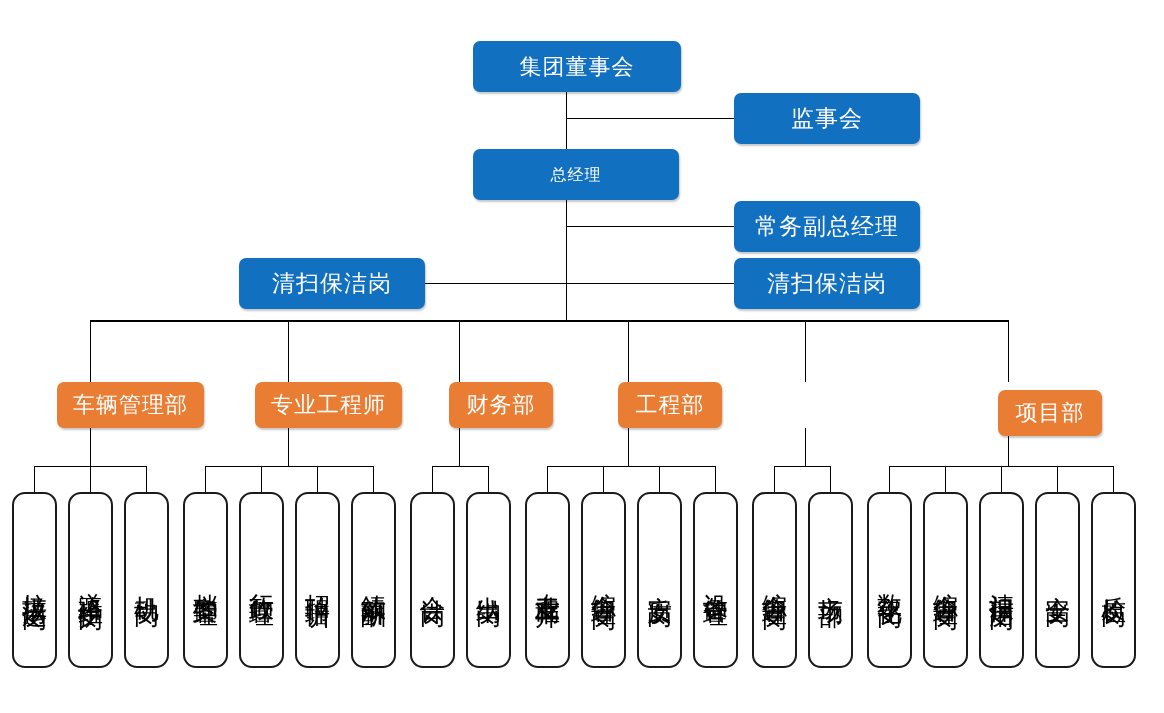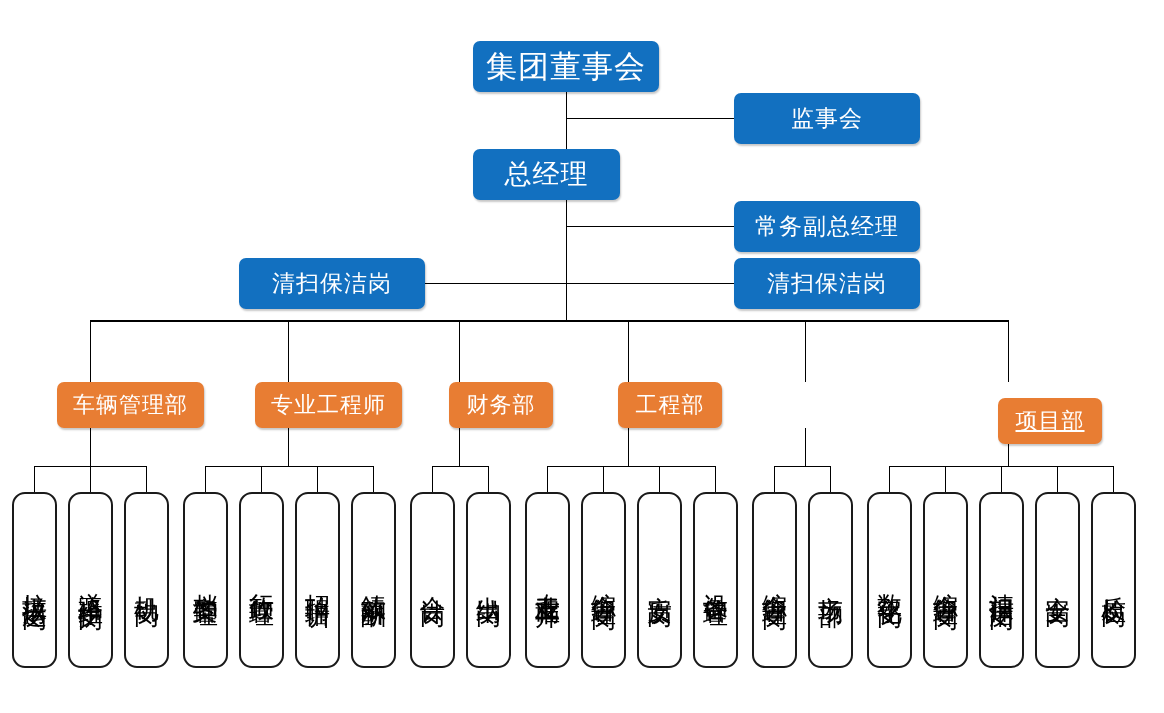--- a/index.html
+++ b/index.html
@@ -109,29 +109,29 @@
   <div class="ln v" style="left:830px;top:466px;height:26px;"></div>
 
   <div class="ln v" style="left:1008px;top:428px;height:38px;"></div>
   <div class="ln h" style="left:889px;top:466px;width:225px;"></div>
   <div class="ln v" style="left:889px;top:466px;height:26px;"></div>
   <div class="ln v" style="left:945px;top:466px;height:26px;"></div>
   <div class="ln v" style="left:1001px;top:466px;height:26px;"></div>
   <div class="ln v" style="left:1057px;top:466px;height:26px;"></div>
   <div class="ln v" style="left:1113px;top:466px;height:26px;"></div>
 
-  <div class="node blue" style="left:473px;top:41px;width:186px;height:51px;font-size:31px;">
+  <div class="node blue" style="left:473px;top:41px;width:208px;height:51px;font-size:22px;">
     <span>集团董事会</span>
   </div>
 
   <div class="node blue" style="left:734px;top:93px;width:186px;height:51px;font-size:23px;">
     <span>监事会</span>
   </div>
 
-  <div class="node blue" style="left:473px;top:149px;width:147px;height:51px;font-size:27px;">
+  <div class="node blue" style="left:473px;top:149px;width:206px;height:51px;font-size:16px;">
     <span>总经理</span>
   </div>
 
   <div class="node blue" style="left:734px;top:201px;width:186px;height:51px;font-size:23px;text-align:right;">
     <span>常务副总经理</span>
   </div>
 
   <div class="node blue" style="left:239px;top:258px;width:186px;height:51px;font-size:23px;">
     <span>清扫保洁岗</span>
   </div>
@@ -150,21 +150,21 @@
 
   <div class="node orange" style="left:409px;top:382px;width:104px;height:46px;font-size:22px;">
     <span>财务部</span>
   </div>
 
   <div class="node orange" style="left:578px;top:382px;width:104px;height:46px;font-size:22px;">
     <span>工程部</span>
   </div>
 
 
-  <div class="node orange" style="left:958px;top:398px;width:104px;height:46px;font-size:22px;text-decoration:underline;">
+  <div class="node orange" style="left:958px;top:390px;width:104px;height:46px;font-size:22px;">
     <span>项目部</span>
   </div>
 
   <div class="leaf" style="left:12px;top:492px;width:45px;height:176px;">
     <span class="vt">垃圾清运岗</span>
   </div>
   <div class="leaf" style="left:68px;top:492px;width:45px;height:176px;">
     <span class="vt">道路维护岗</span>
   </div>
   <div class="leaf" style="left:124px;top:492px;width:45px;height:176px;">

